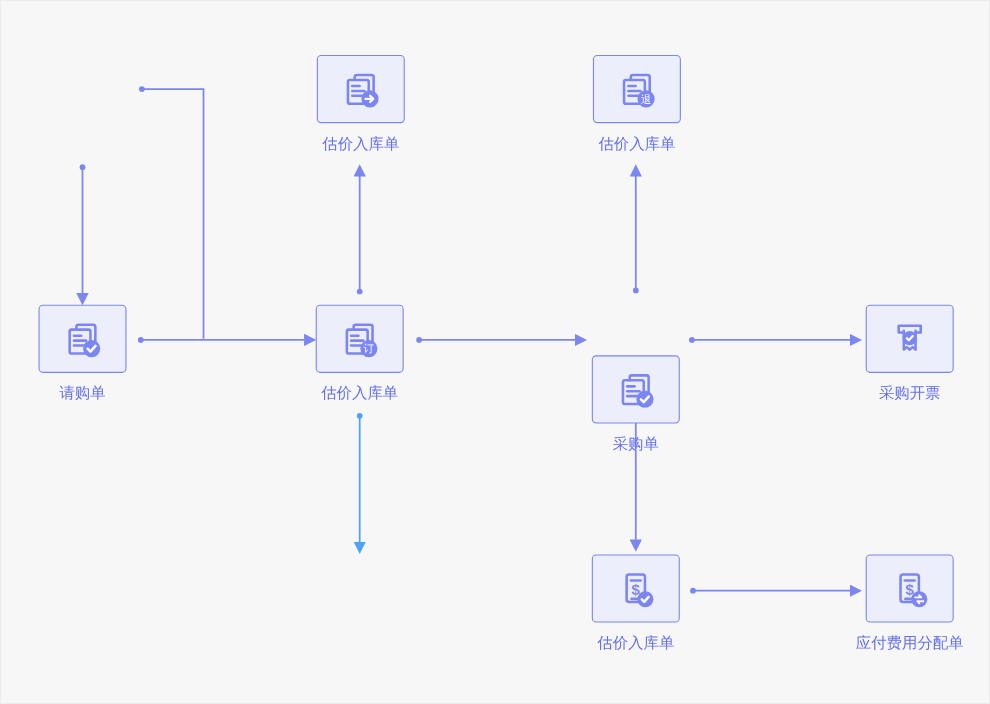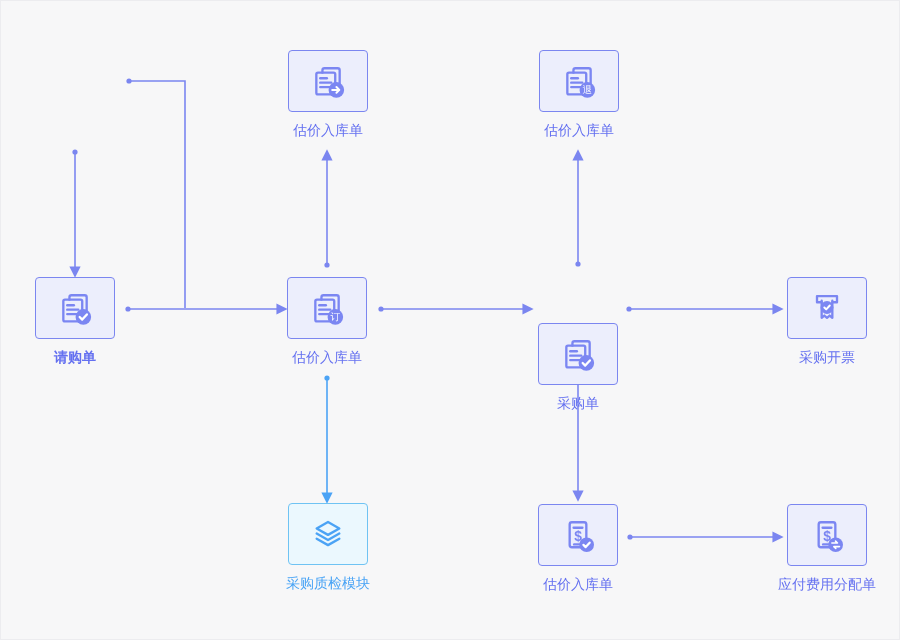--- a/index.html
+++ b/index.html
@@ -85,21 +85,21 @@
         <path d="M11 15.5h6"></path>
           <path d="M11 19.5h10"></path>
           <path d="M11 23.5h10"></path>
         <circle cx="25.5" cy="26" r="7" fill="#7B86F2" stroke="none"></circle>
         <text x="25.5" y="29.2" text-anchor="middle" font-size="8.6" fill="#ffffff" stroke="none">退</text>
       </svg>
     </div>
     <div class="label">估价入库单</div>
   </div>
 
-  <div class="node" style="left:34px; top:276px;font-weight:bold;">
+  <div class="node" style="left:34px; top:276px;">
     <div class="box">
       <svg width="40" height="40" viewBox="0 0 36 36" fill="none" stroke="#7B86F2" stroke-width="2.1" stroke-linecap="round" stroke-linejoin="round">
         <path d="M13 10.5V8.3A1.8 1.8 0 0 1 14.8 6.5h11.9a1.8 1.8 0 0 1 1.8 1.8V22"></path>
         <rect x="7.5" y="10.5" width="17" height="19.5" rx="1.5"></rect>
         <path d="M11 15.5h6"></path>
           <path d="M11 19.5h10"></path>
           <path d="M11 23.5h10"></path>
         <circle cx="25.5" cy="26" r="7" fill="#7B86F2" stroke="none"></circle>
         <path d="M22.2 26.1l2.3 2.3 4.2-4.6" stroke="#fff" stroke-width="2.1"></path>
       </svg>
@@ -142,30 +142,20 @@
       <svg width="40" height="40" viewBox="0 0 36 36" fill="none" stroke="#7B86F2" stroke-width="2.1" stroke-linecap="round" stroke-linejoin="round">
         <path d="M13.2 12.8H9V7.3h18v5.5h-4.2"></path>
         <path d="M13.2 11.5v15.3l2.4-2 2.4 2 2.4-2 2.4 2V11.5"></path>
         <circle cx="18" cy="17.5" r="5.8" fill="#7B86F2" stroke="none"></circle>
         <path d="M15.6 17.5l1.7 1.7 3.2-3.4" stroke="#fff" stroke-width="1.8"></path>
       </svg>
     </div>
     <div class="label">采购开票</div>
   </div>
 
-  <div class="node teal" style="left:287px; top:502px;">
-    <div class="box">
-      <svg width="40" height="40" viewBox="0 0 36 36" fill="none" stroke="#4BA3F5" stroke-width="2.1" stroke-linecap="round" stroke-linejoin="round">
-        <path d="M18 7.2 28.2 13 18 18.8 7.8 13Z"></path>
-        <path d="M7.8 17.6 18 23.4 28.2 17.6"></path>
-        <path d="M7.8 22.2 18 28 28.2 22.2"></path>
-      </svg>
-    </div>
-    <div class="label">采购质检模块</div>
-  </div>
 
   <div class="node" style="left:537px; top:503px;">
     <div class="box">
       <svg width="40" height="40" viewBox="0 0 36 36" fill="none" stroke="#7B86F2" stroke-width="2.1" stroke-linecap="round" stroke-linejoin="round">
         <rect x="10.5" y="6.5" width="15" height="22.5" rx="2"></rect>
         <path d="M14 11.5h8"></path>
         <text x="18" y="23.5" text-anchor="middle" font-size="12.5" font-weight="bold" fill="#7B86F2" stroke="none">$</text>
         <path d="M14.5 26.5h7"></path>
         <circle cx="25.8" cy="26.8" r="6.6" fill="#7B86F2" stroke="none"></circle>
         <path d="M22.9 26.9l2 2 3.6-4" stroke="#fff" stroke-width="2"></path>

